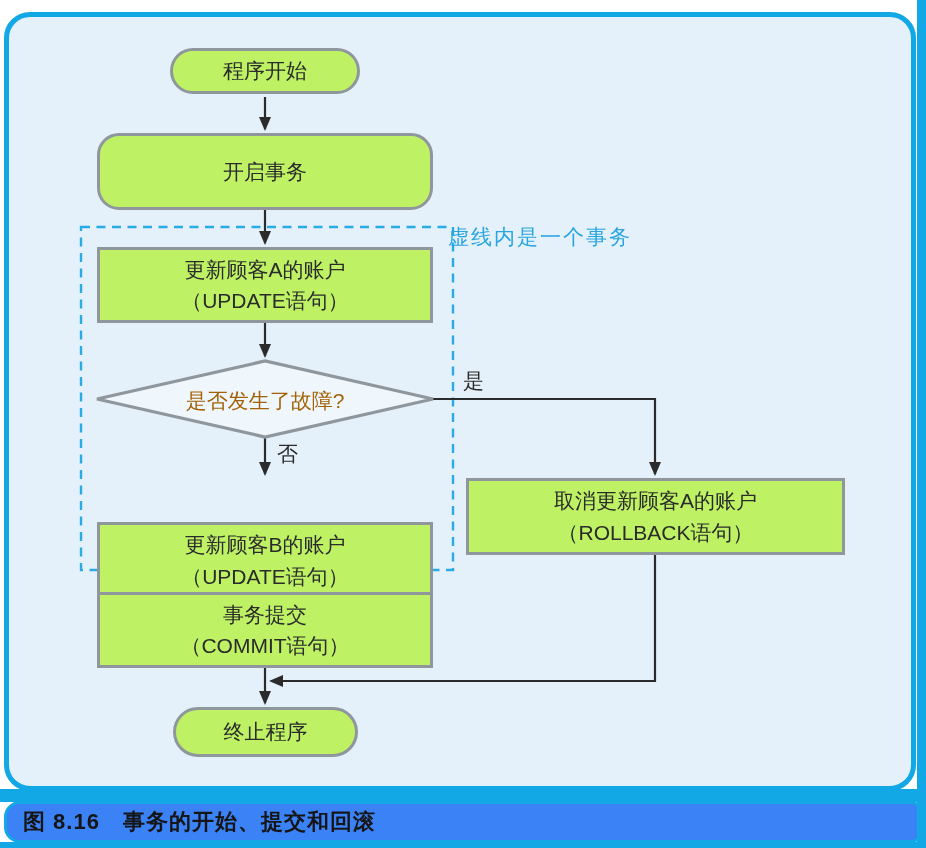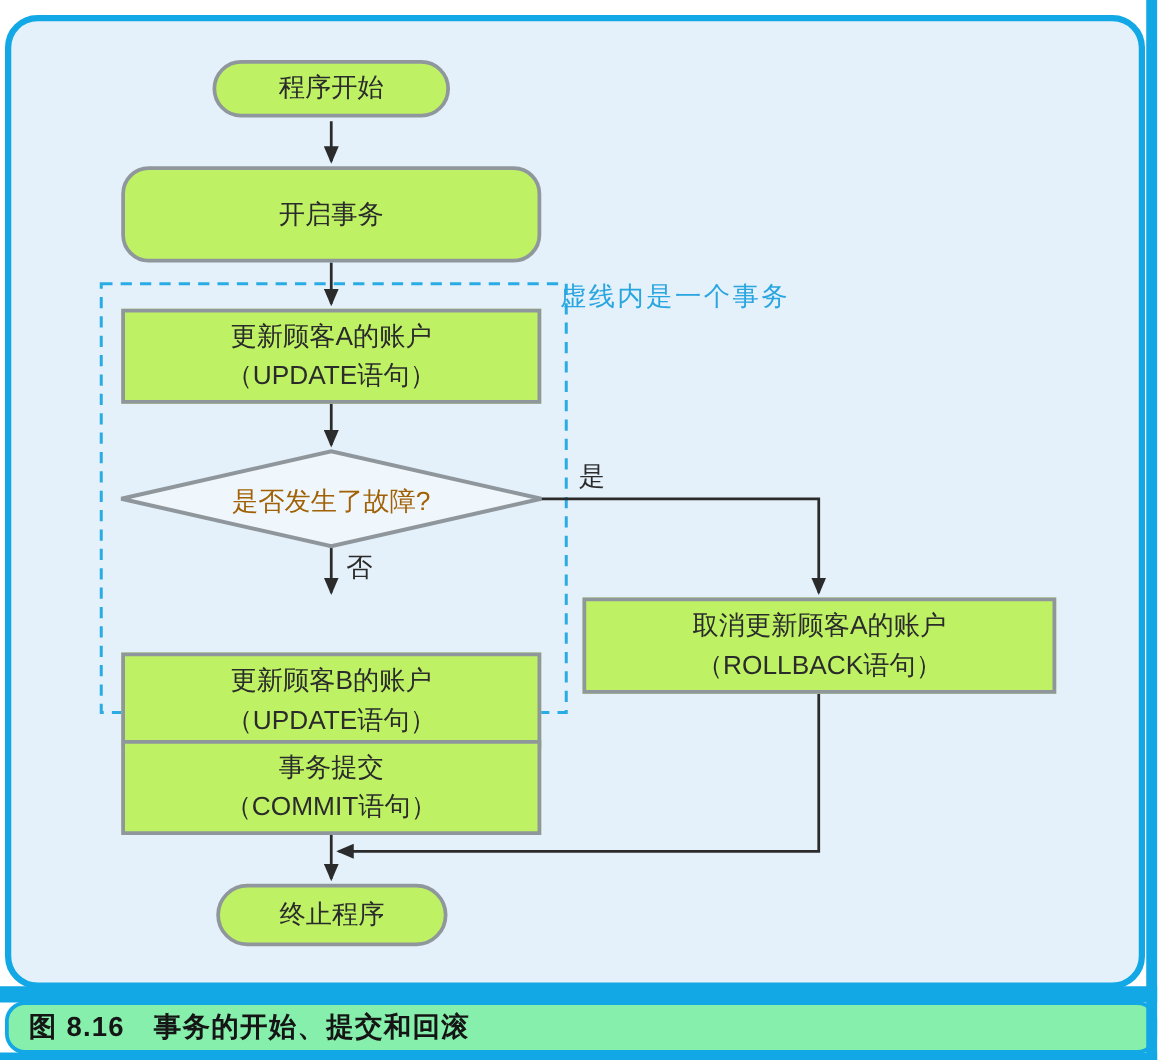--- a/index.html
+++ b/index.html
@@ -10,21 +10,21 @@
   }
   
   .right-strip{position:absolute;left:917px;top:0;width:9px;height:848px;background:#12a7e5;}
   .panel{
     position:absolute;left:4px;top:12px;width:912px;height:779px;
     box-sizing:border-box;background:#e4f1fa;border:5px solid #12a7e5;border-radius:26px;
   }
   .band{position:absolute;left:0;top:789px;width:926px;height:13px;background:#12a7e5;}
   .caption-bar{
     position:absolute;left:4px;top:801px;width:922px;height:42px;
-    box-sizing:border-box;background:#86efac;border:3px solid #12a7e5;border-radius:16px;
+    box-sizing:border-box;background:#3b82f6;border:3px solid #12a7e5;border-radius:16px;
     display:flex;align-items:center;
   }
   .caption-text{
     padding-left:16px;font-size:22px;font-weight:bold;color:#151515;letter-spacing:1px;
     white-space:nowrap;
   }
   .bottom-strip{position:absolute;left:0;top:842px;width:926px;height:6px;background:#12a7e5;}
 
   
   .wires{position:absolute;left:0;top:0;pointer-events:none;}

